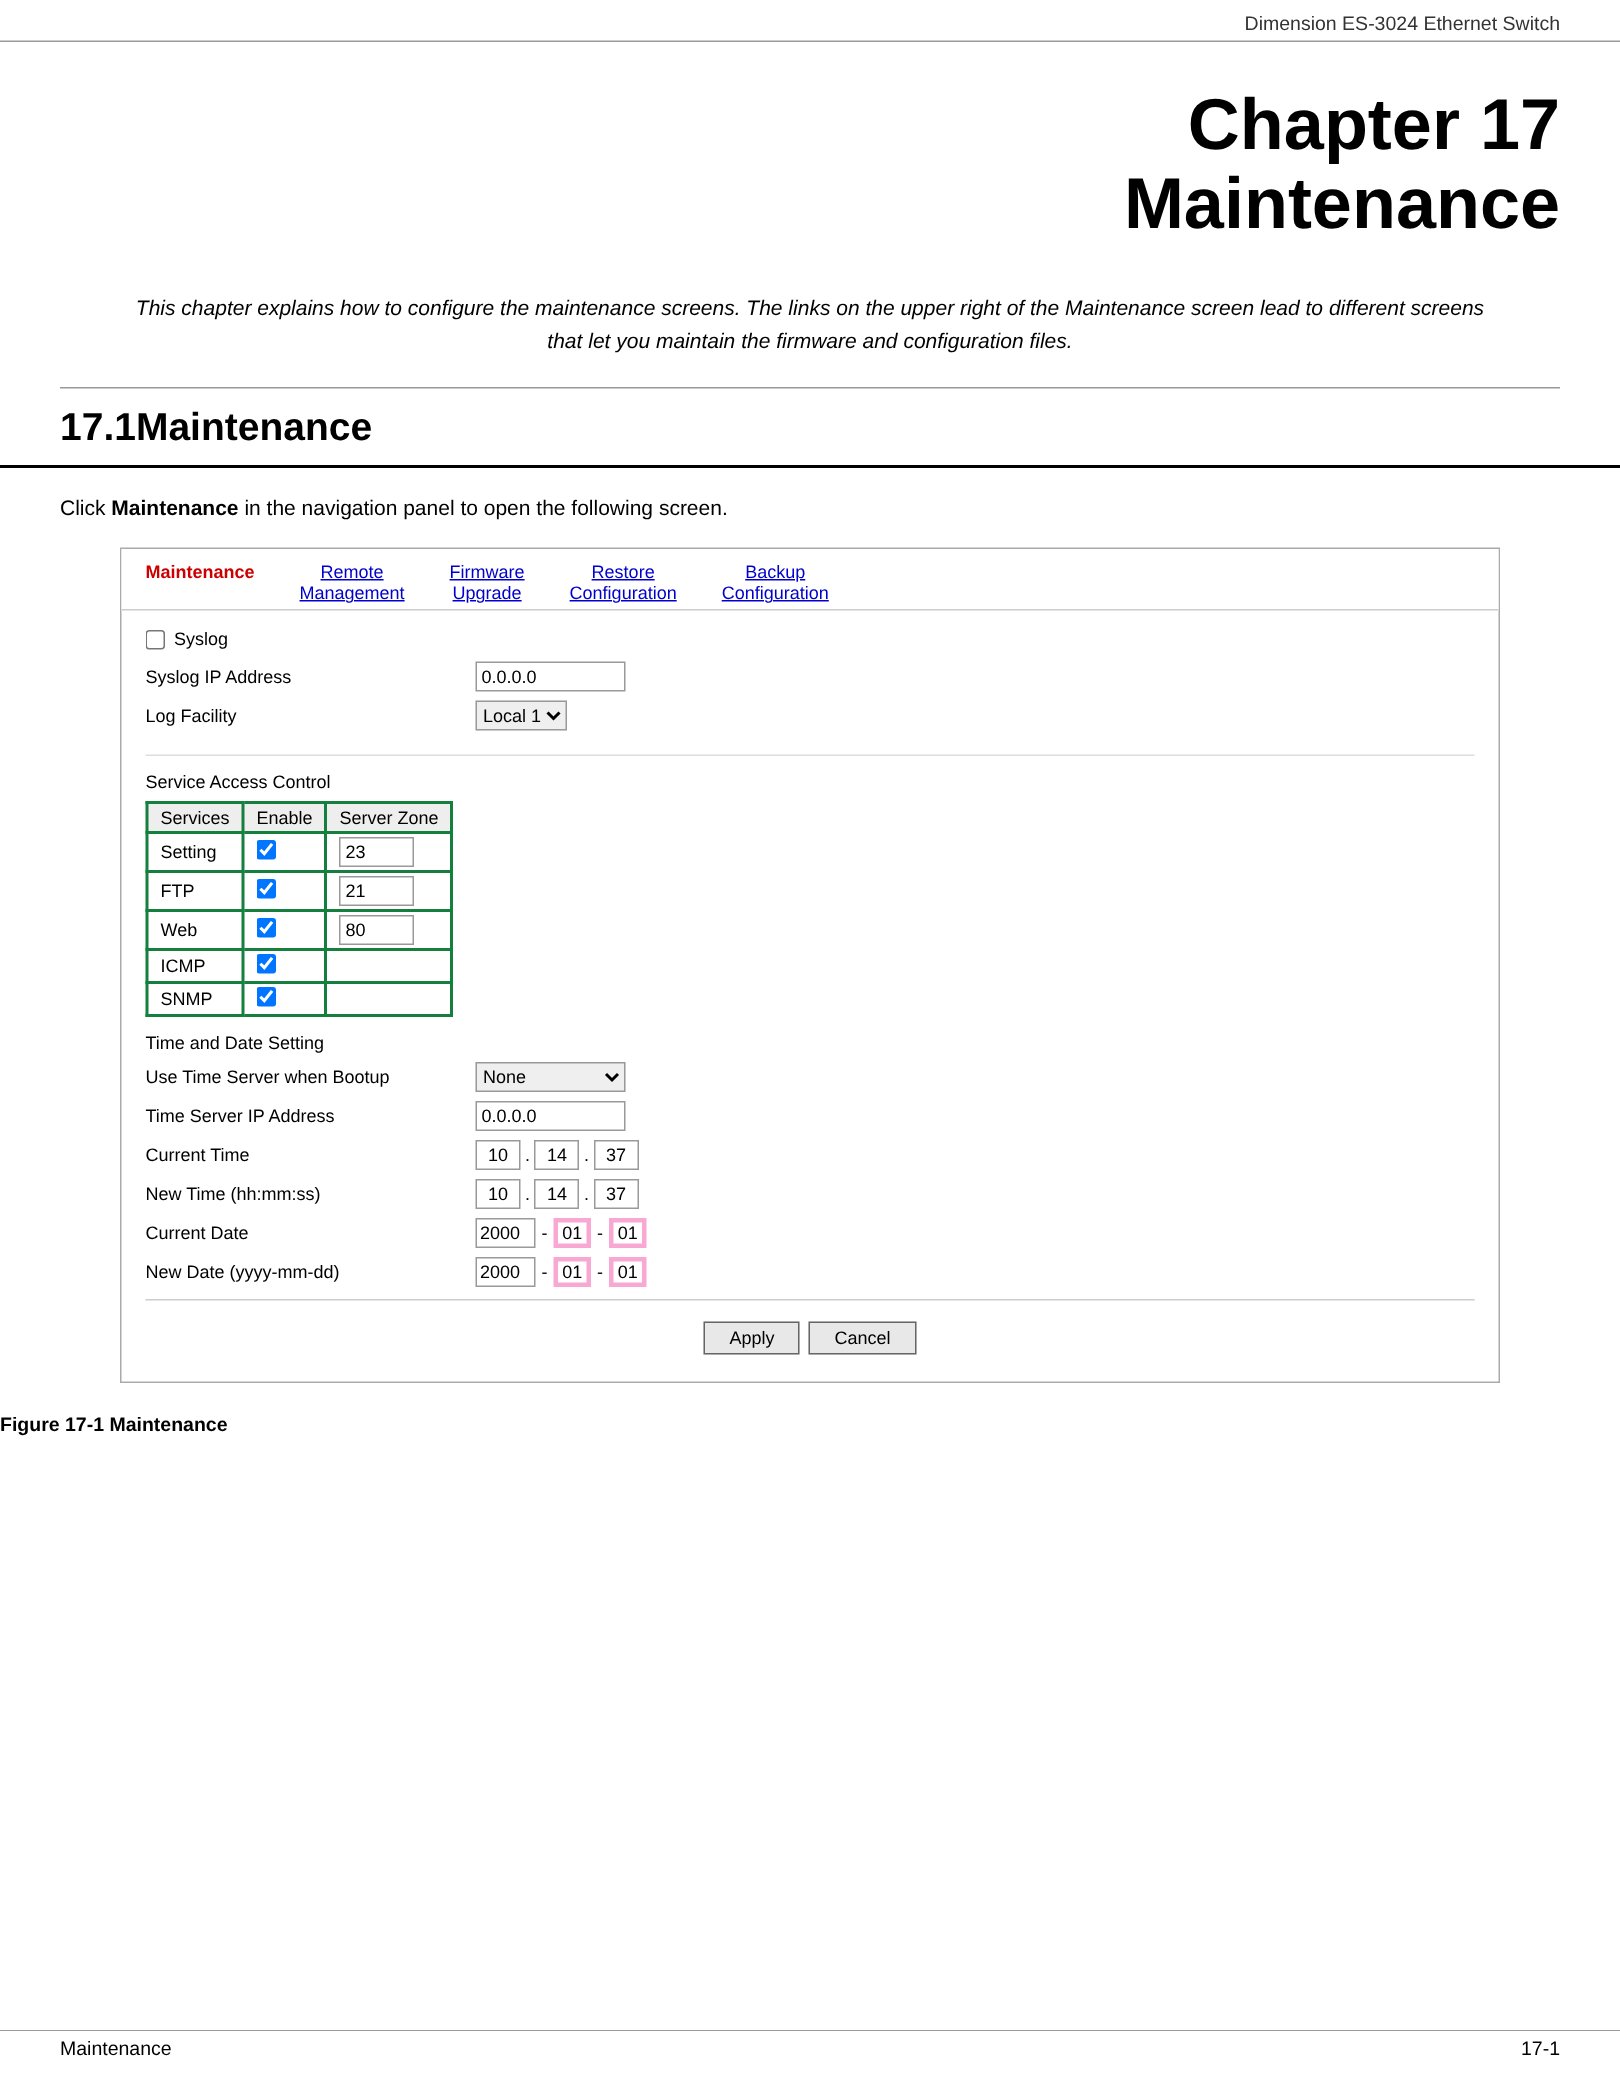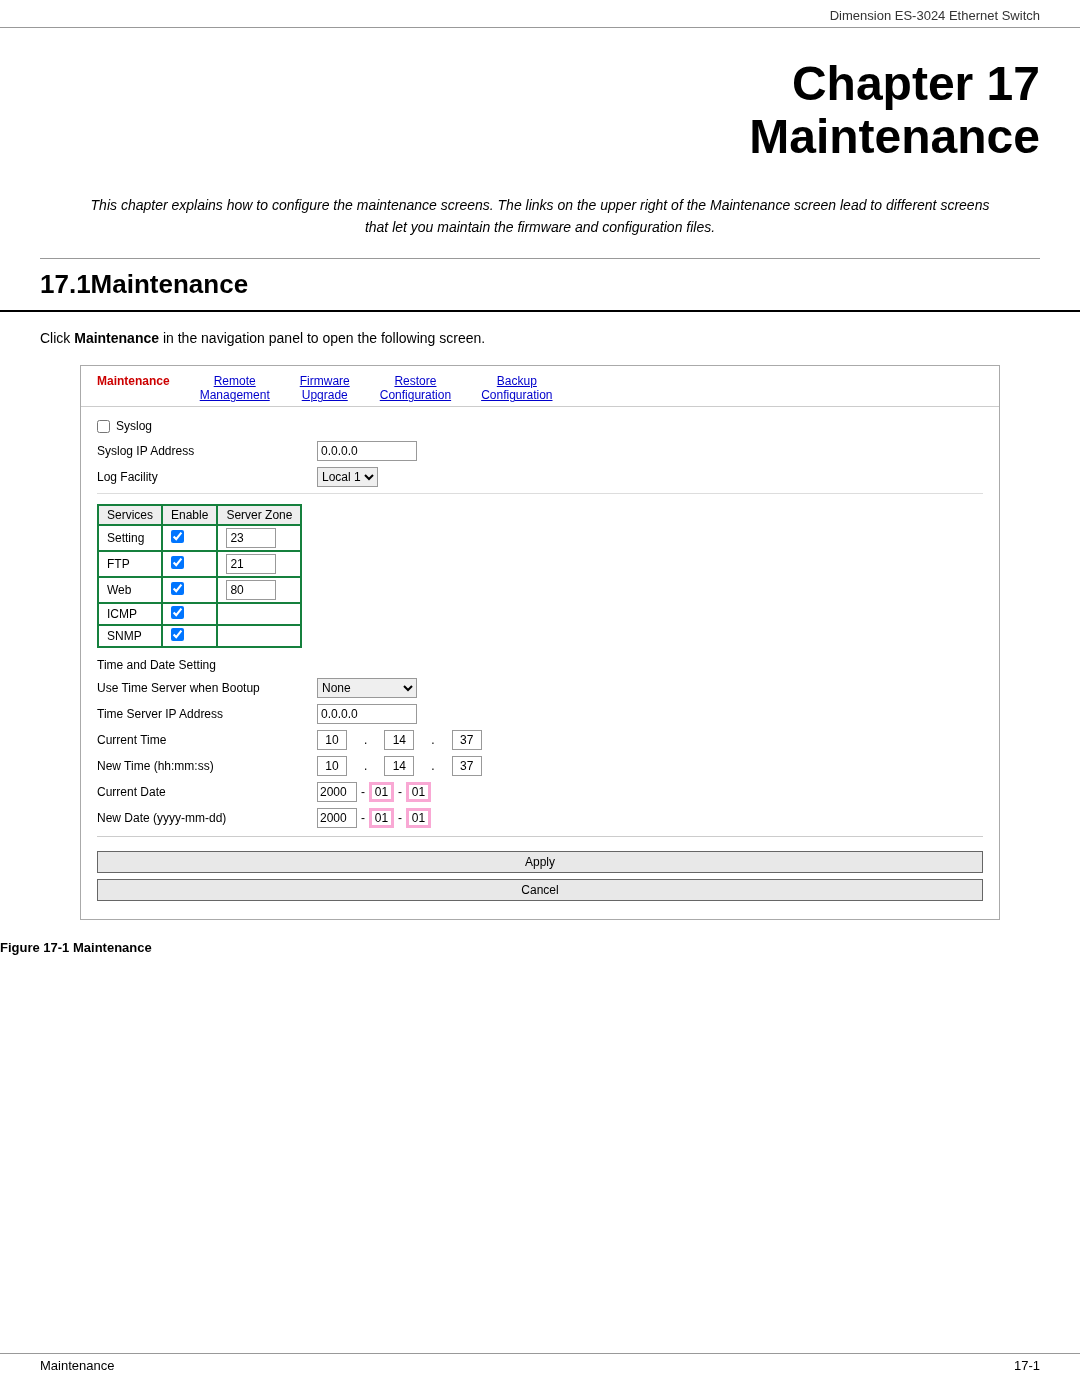--- a/index.html
+++ b/index.html
@@ -158,21 +158,21 @@
       font-weight: normal;
     }
     .services-table th {
       background: #eee;
     }
 
     
     .time-fields {
       display: flex;
       align-items: center;
-      gap: 16px;
+      gap: 2px;
     }
     .time-sep {
       font-size: 12px;
       margin: 0 1px;
     }
     .time-input {
       width: 30px;
       border: 1px solid #999;
       font-size: 12px;
       padding: 1px 2px;
@@ -220,21 +220,20 @@
       border-top: 1px solid #ccc;
       margin: 8px 0;
     }
 
     
     .btn-row {
       display: flex;
       justify-content: center;
       gap: 6px;
       padding: 6px 0;
-      flex-direction: column;
     }
     .btn {
       font-size: 12px;
       padding: 3px 16px;
       border: 1px solid #666;
       background: #e8e8e8;
       cursor: pointer;
     }
 
     
@@ -260,20 +259,21 @@
 
     .divider-line {
       border: none;
       border-top: 1px solid #999;
       margin: 0 40px 0 40px;
     }
 
     .syslog-section {
       margin-bottom: 10px;
       border-bottom: 1px solid #ddd;
+      padding-bottom: 10px;
     }
   </style>
 </head>
 <body>
 
 <div class="page-header">
   <span>Dimension ES-3024 Ethernet Switch</span>
 </div>
 
 <div class="chapter-section">
@@ -333,20 +333,21 @@
         <select class="form-select">
           <option>Local 1</option>
           <option>Local 2</option>
           <option>Local 3</option>
           <option>Local 4</option>
         </select>
       </div>
     </div>
 
     <div>
+      <div class="section-title-sm">Service Access Control</div>
       <table class="services-table">
         <thead>
           <tr>
             <th>Services</th>
             <th>Enable</th>
             <th>Server Zone</th>
           </tr>
         </thead>
         <tbody>
           <tr>

